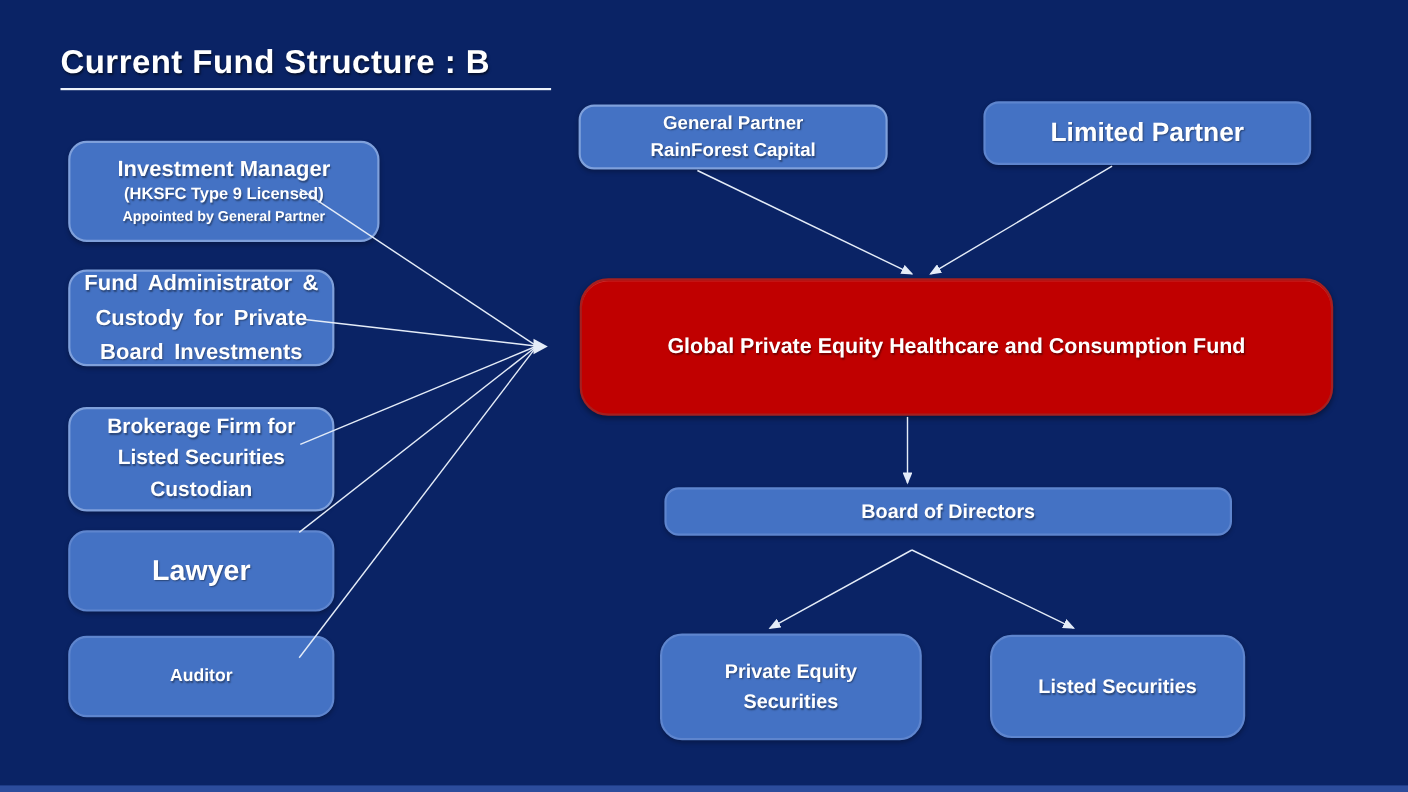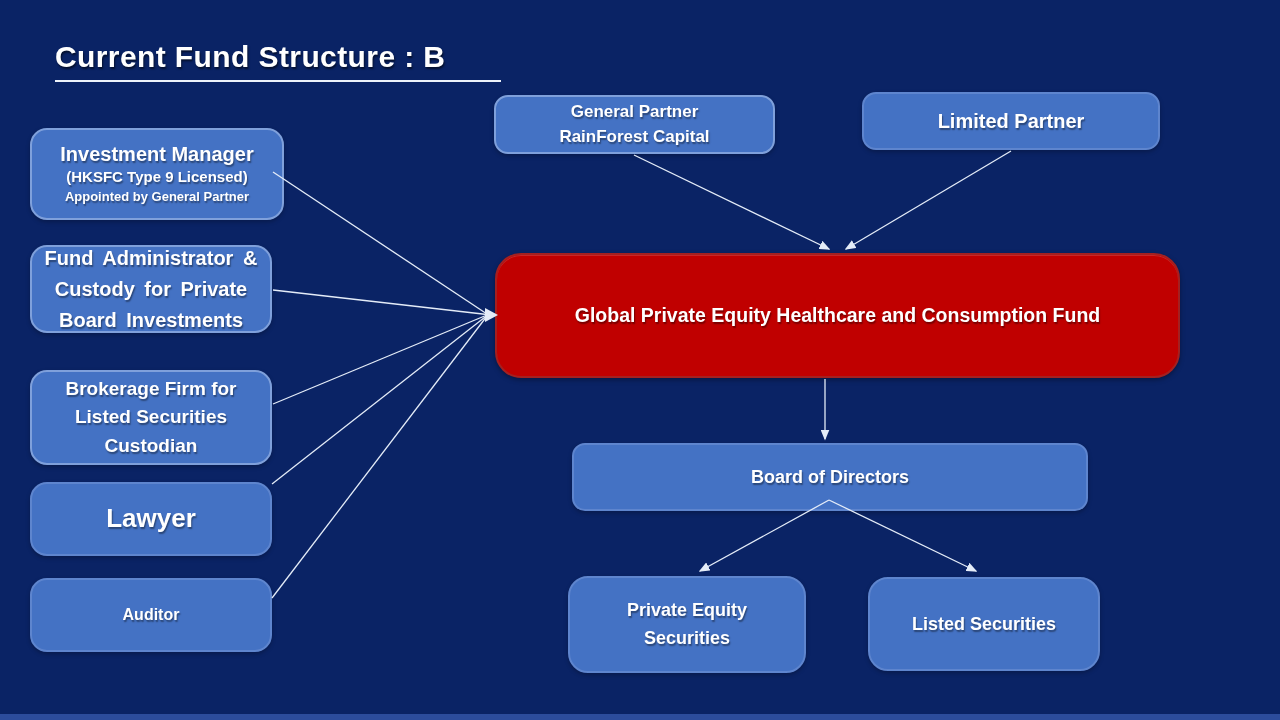--- a/index.html
+++ b/index.html
@@ -30,36 +30,37 @@
   .node{
     position:absolute;
     background:var(--node-fill);
     border:2.5px solid var(--node-border);
     border-radius:17px;
     display:flex;flex-direction:column;align-items:center;justify-content:center;
     text-align:center;font-weight:bold;color:var(--text);
     text-shadow:1px 1.5px 1.5px rgba(0,0,0,.4);
     box-shadow:0 2px 4px rgba(0,0,0,.25);
     line-height:1.35;
+    margin-left:32px;
   }
   .subtle{border-color:var(--node-border-subtle);}
-  #node-im{left:30px;top:128px;width:254px;height:92px;}
+  #node-im{left:30px;top:128px;width:283px;height:92px;}
   #node-fa{left:30px;top:245px;width:242px;height:88px;font-size:20px;line-height:1.55;word-spacing:4px;}
   #node-br{left:30px;top:370px;width:242px;height:95px;font-size:19px;line-height:1.5;}
   #node-lw{left:30px;top:482px;width:242px;height:74px;font-size:26px;}
   #node-au{left:30px;top:578px;width:242px;height:74px;font-size:16px;}
   #node-gp{left:494px;top:95px;width:281px;height:59px;font-size:17px;line-height:1.45;border-radius:14px;}
-  #node-lp{left:862px;top:92px;width:298px;height:58px;font-size:20px;border-radius:14px;}
+  #node-lp{left:862px;top:92px;width:298px;height:58px;font-size:24px;border-radius:14px;}
   #node-fund{
     left:495px;top:253px;width:685px;height:125px;border-radius:26px;
     background:var(--fund-fill);border:2px solid var(--fund-border);
     box-shadow:inset 0 1px 0 rgba(255,255,255,.15), 0 2px 5px rgba(0,0,0,.35);
     font-size:19.5px;padding:12px 30px;
   }
-  #node-bod{left:572px;top:443px;width:516px;height:68px;font-size:18px;border-radius:13px;}
+  #node-bod{left:572px;top:443px;width:516px;height:44px;font-size:18px;border-radius:13px;}
   #node-pes{left:568px;top:576px;width:238px;height:97px;font-size:18px;line-height:1.55;border-radius:20px;}
   #node-ls{left:868px;top:577px;width:232px;height:94px;font-size:18px;border-radius:20px;}
   .im-l1{font-size:20px;line-height:1.25;}
   .im-l2{font-size:15px;line-height:1.35;}
   .im-l3{font-size:13px;line-height:1.4;}
   svg.overlay{
     position:absolute;left:0;top:0;width:1280px;height:720px;
     pointer-events:none;z-index:5;
   }
   .cline{stroke:var(--connector);stroke-width:1.3;fill:none;}

